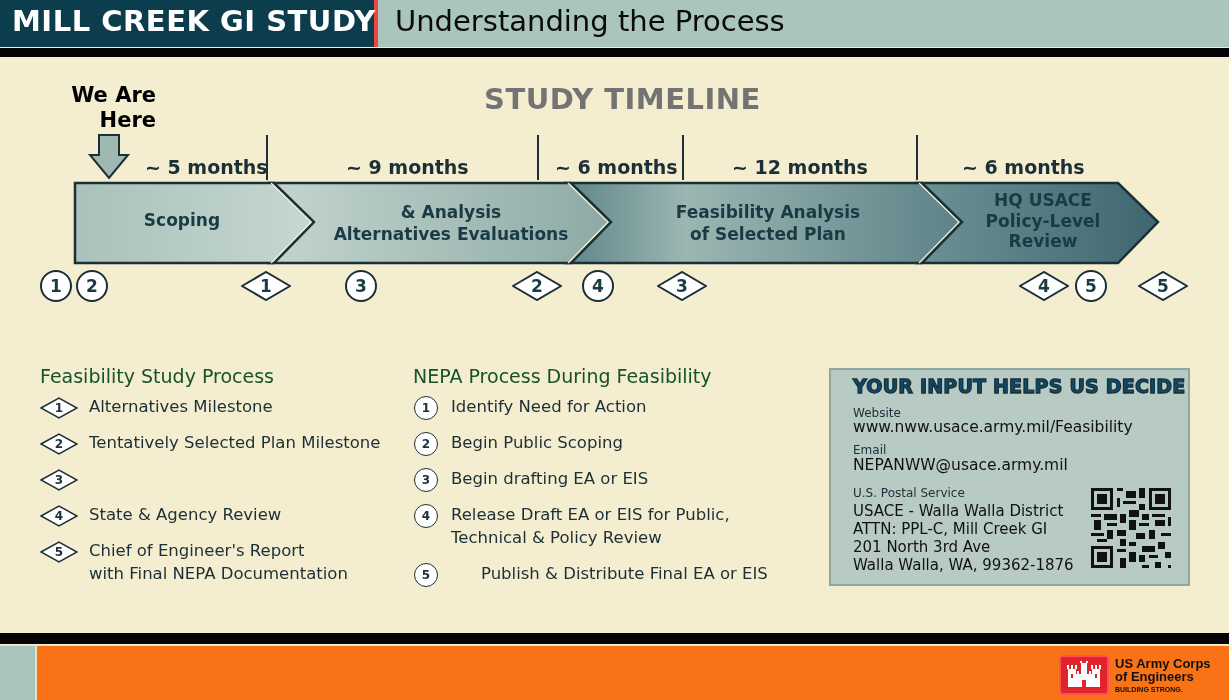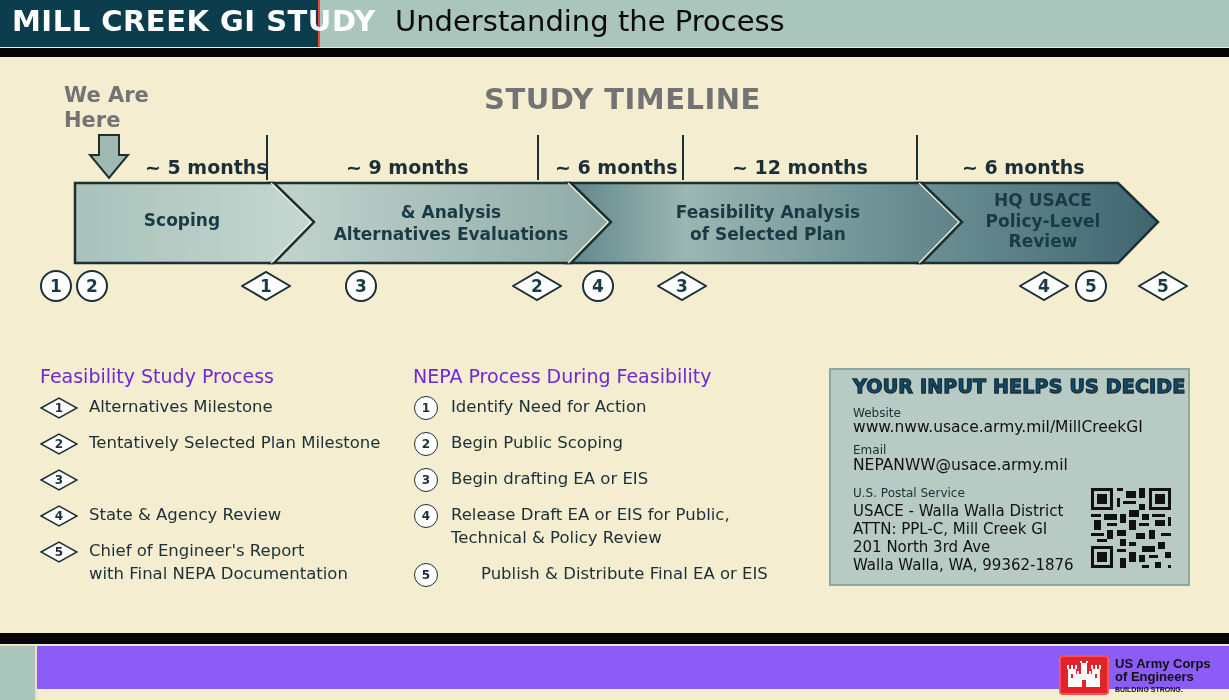--- a/index.html
+++ b/index.html
@@ -1,50 +1,50 @@
 <!DOCTYPE html>
 <html><head>
 <meta charset="utf-8">
 <style>
   * { box-sizing: border-box; margin: 0; padding: 0; }
   html, body { width: 1229px; height: 700px; overflow: hidden; background: #f5edcf; font-family: "DejaVu Sans", sans-serif; }
   .page { position: relative; width: 1229px; height: 700px; background: #f5edcf; }
 
   
   .header { position: absolute; left: 0; top: 0; width: 1229px; height: 47px; background: #aac5bb; }
-  .header .title-box { position: absolute; left: 0; top: 0; width: 320px; height: 47px; background: #0c3d4c; border-right: 2px solid #ef4444; }
+  .header .title-box { position: absolute; left: 0; top: 0; width: 378px; height: 47px; background: #0c3d4c; border-right: 4px solid #ef4444; }
   .header .title { position: absolute; left: 12px; top: 4px; font-family: "DejaVu Sans", sans-serif; font-weight: bold; font-size: 29px; color: #ffffff; letter-spacing: 0.5px; white-space: nowrap; }
   .header .subtitle { position: absolute; left: 395px; top: 4px; font-family: "DejaVu Sans", sans-serif; font-weight: normal; font-size: 29px; color: #0a0a0a; white-space: nowrap; }
   .bar-black-top { position: absolute; left: 0; top: 48px; width: 1229px; height: 9px; background: #050505; }
 
   
   .bar-black-bottom { position: absolute; left: 0; top: 633px; width: 1229px; height: 11px; background: #050505; }
-  .footer { position: absolute; left: 0; top: 645px; width: 1229px; height: 44px; background: #8b5cf6; border-top: 1px solid #e8e2c2; }
+  .footer { position: absolute; left: 0; top: 645px; width: 1229px; height: 55px; background: #f97316; border-top: 1px solid #e8e2c2; }
   .footer .left-block { position: absolute; left: 0; top: 0; width: 37px; height: 55px; background: #aac5bb; border-right: 2px solid #e8e2c2; }
   .logo { position: absolute; left: 1059px; top: 9px; display: flex; align-items: center; gap: 6px; }
   .logo .castle { width: 50px; height: 40px; background: #e0242c; border-radius: 4px; display: flex; align-items: center; justify-content: center; border: 2px solid #ff5058; }
   .logo .text { display: flex; flex-direction: column; line-height: 1; }
   .logo .t1 { font-family: "Liberation Sans", sans-serif; font-weight: bold; font-size: 13px; color: #111; }
   .logo .t3 { font-family: "Liberation Sans", sans-serif; font-weight: bold; font-size: 7px; color: #111; margin-top: 3px; }
 
   
   .timeline-title { position: absolute; left: 484px; top: 82px; font-weight: bold; font-size: 29px; color: #737373; letter-spacing: 0.5px; white-space: nowrap; }
-  .we-are-here { position: absolute; left: 64px; top: 83px; width: 92px; text-align: left; font-weight: bold; font-size: 21px; line-height: 25px; color: #737373; }
+  .we-are-here { position: absolute; left: 64px; top: 83px; width: 92px; text-align: right; font-weight: bold; font-size: 21px; line-height: 25px; color: #000000; }
   .duration { position: absolute; top: 156px; font-weight: bold; font-size: 19px; color: #1a2f36; white-space: nowrap; }
   .tick { position: absolute; top: 135px; width: 2px; height: 45px; background: #1a2f36; }
   .phase-label { position: absolute; font-weight: bold; font-size: 17px; line-height: 22px; color: #1a3a44; text-align: center; white-space: nowrap; }
   svg.timeline { position: absolute; left: 0; top: 0; }
 
   .marker-circle { position: absolute; width: 32px; height: 32px; border-radius: 50%; border: 2px solid #1a2f36; background: #fff; display: flex; align-items: center; justify-content: center; font-weight: bold; font-size: 17px; color: #1a3a44; }
   .marker-diamond { position: absolute; width: 50px; height: 30px; display: flex; align-items: center; justify-content: center; font-weight: bold; font-size: 17px; color: #1a3a44; }
   .marker-diamond svg { position: absolute; left: 0; top: 0; }
   .marker-diamond span { position: relative; }
 
   
-  .legend-title { position: absolute; font-size: 19px; color: #6d28d9; white-space: nowrap; }
+  .legend-title { position: absolute; font-size: 19px; color: #14532d; white-space: nowrap; }
   .legend-item { position: absolute; font-size: 16.5px; color: #1a2f36; line-height: 23px; white-space: nowrap; }
   .leg-diamond { position: absolute; width: 38px; height: 22px; display: flex; align-items: center; justify-content: center; font-weight: bold; font-size: 12px; color: #1a2f36; }
   .leg-diamond svg { position: absolute; left: 0; top: 0; }
   .leg-diamond span { position: relative; }
   .leg-circle { position: absolute; width: 24px; height: 24px; border-radius: 50%; border: 1.5px solid #1a2f36; background: #fff; display: flex; align-items: center; justify-content: center; font-weight: bold; font-size: 12px; color: #1a2f36; }
 
   
   .contact { position: absolute; left: 829px; top: 368px; width: 361px; height: 218px; background: #b8cac4; border: 2px solid #8fa7a0; }
   .contact .heading { position: absolute; left: 22px; top: 5px; font-weight: bold; font-size: 19px; color: #0c4a6e; -webkit-text-stroke: 1.3px #1a2f36; letter-spacing: 0.2px; white-space: nowrap; }
   .contact .lbl { position: absolute; left: 22px; font-size: 12px; color: #1a2f36; }
@@ -250,21 +250,21 @@
   </div>
 
   <div class="leg-circle" style="left:414px; top:563px;">
       <span>5</span>
     </div>
   <div class="legend-item" style="left:451px; top:562px;margin-left:30px;">Publish &amp; Distribute Final EA or EIS</div>
 
   <div class="contact">
     <div class="heading">YOUR INPUT HELPS US DECIDE</div>
     <div class="lbl" style="top:36px;">Website</div>
-    <div class="val" style="top:48px;">www.nww.usace.army.mil/MillCreekGI</div>
+    <div class="val" style="top:48px;">www.nww.usace.army.mil/Feasibility</div>
     <div class="lbl" style="top:73px;">Email</div>
     <div class="val" style="top:86px;">NEPANWW@usace.army.mil</div>
     <div class="lbl" style="top:116px;">U.S. Postal Service</div>
     <div class="addr">
       <div>USACE - Walla Walla District</div>
       <div>ATTN: PPL-C, Mill Creek GI</div>
       <div>201 North 3rd Ave</div>
       <div>Walla Walla, WA, 99362-1876</div>
     </div>
     <svg class="qr" viewBox="0 0 25 25" shape-rendering="crispEdges">

